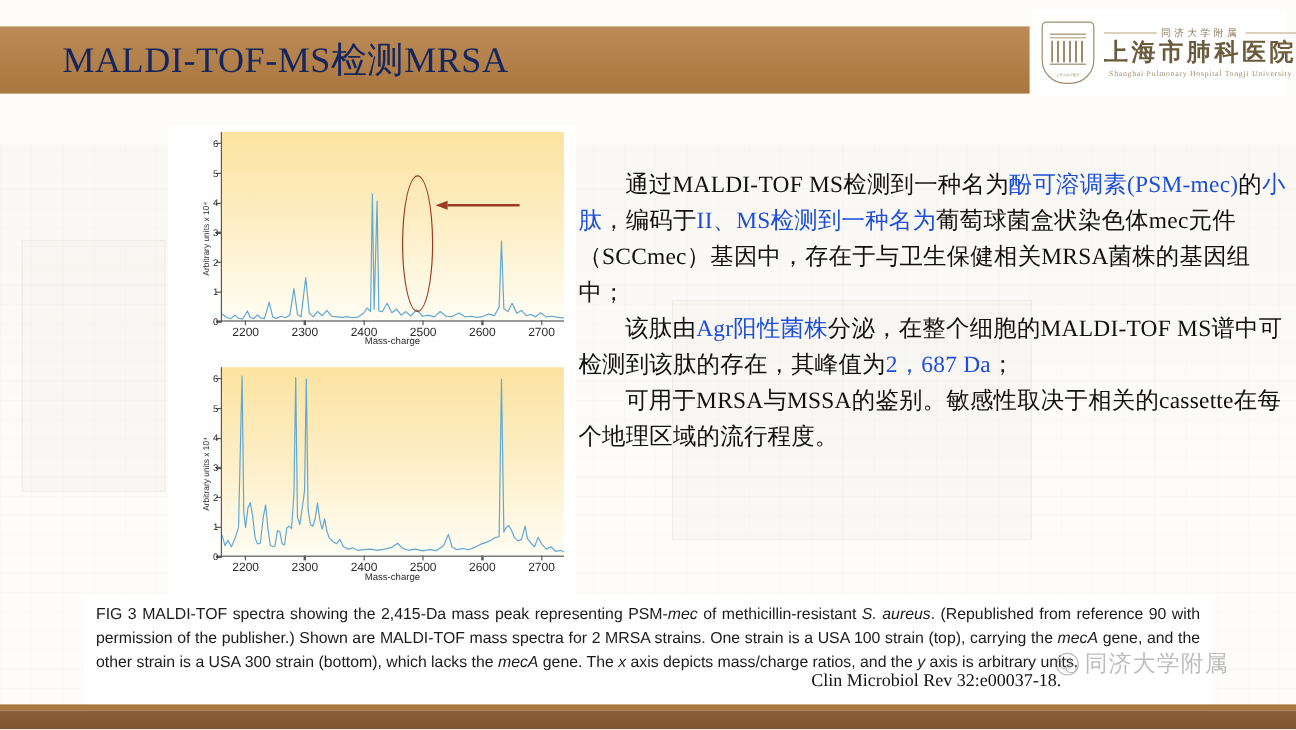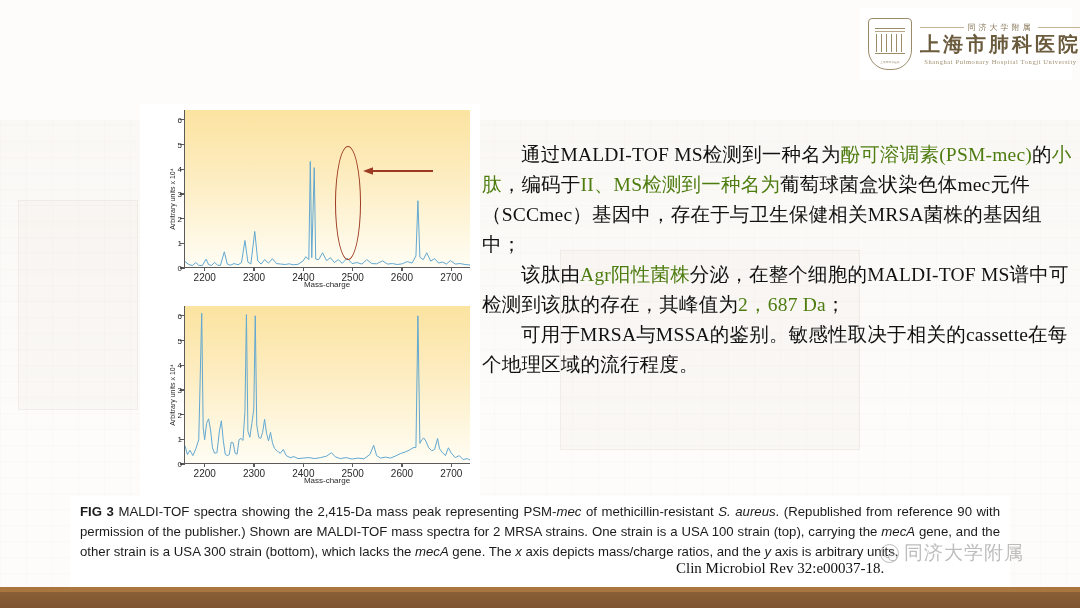--- a/index.html
+++ b/index.html
@@ -172,21 +172,21 @@
     background: #ffffff;
     padding: 6px 10px 0 10px;
   }
   .caption p {
     font-family: "Liberation Sans","DejaVu Sans",sans-serif;
     font-size: 13.2px;
     line-height: 20px;
     color: #1b1b1b;
     text-align: justify;
   }
-  .caption b { font-weight: bold; margin-top: 10px; }
+  .caption b { font-weight: normal; margin-top: 10px; }
   .caption i { font-style: italic; }
 
   .citation {
     position: absolute;
     left: 676px; top: 560px;
     font-family: "Liberation Serif","DejaVu Serif",serif;
     font-size: 15px;
     color: #111111;
     white-space: nowrap;
   }
@@ -198,21 +198,21 @@
     width: 592px;
     font-family: "Liberation Serif","DejaVu Serif",serif;
     font-size: 19.5px;
     line-height: 30px;
     color: #111111;
     letter-spacing: 0.2px;
   }
   .body-text p { margin-bottom: 0; }
   .body-text p + p { margin-top: 0px; }
   .indent { text-indent: 2em; }
-  .hl { color: #4d7c0f; }
+  .hl { color: #1d4ed8; }
 
   
   .watermark {
     position: absolute;
     left: 880px; top: 540px;
     display: flex; align-items: center; gap: 5px;
     opacity: 0.45;
     pointer-events: none;
   }
   .wechat-icon {
@@ -244,20 +244,23 @@
 </style>
 </head>
 <body>
 
 <div id="slide">
 
   <div class="bg-texture"></div>
   <div class="bg-blob" style="left:18px;  top:200px; width:120px; height:210px;"></div>
   <div class="bg-blob" style="left:560px; top:250px; width:300px; height:200px;"></div>
 
+  <div class="title-bar">
+    <div class="title-text">MALDI-TOF-MS检测MRSA</div>
+  </div>
 
   <div class="logo-block">
     <div class="logo-shield">
       <div class="roof"></div>
         <div class="cols"></div>
         <div class="base"></div>
       <div class="mini">上海市肺科医院</div>
     </div>
     <div class="logo-words">
       <div class="logo-sub-cn">同济大学附属</div>

